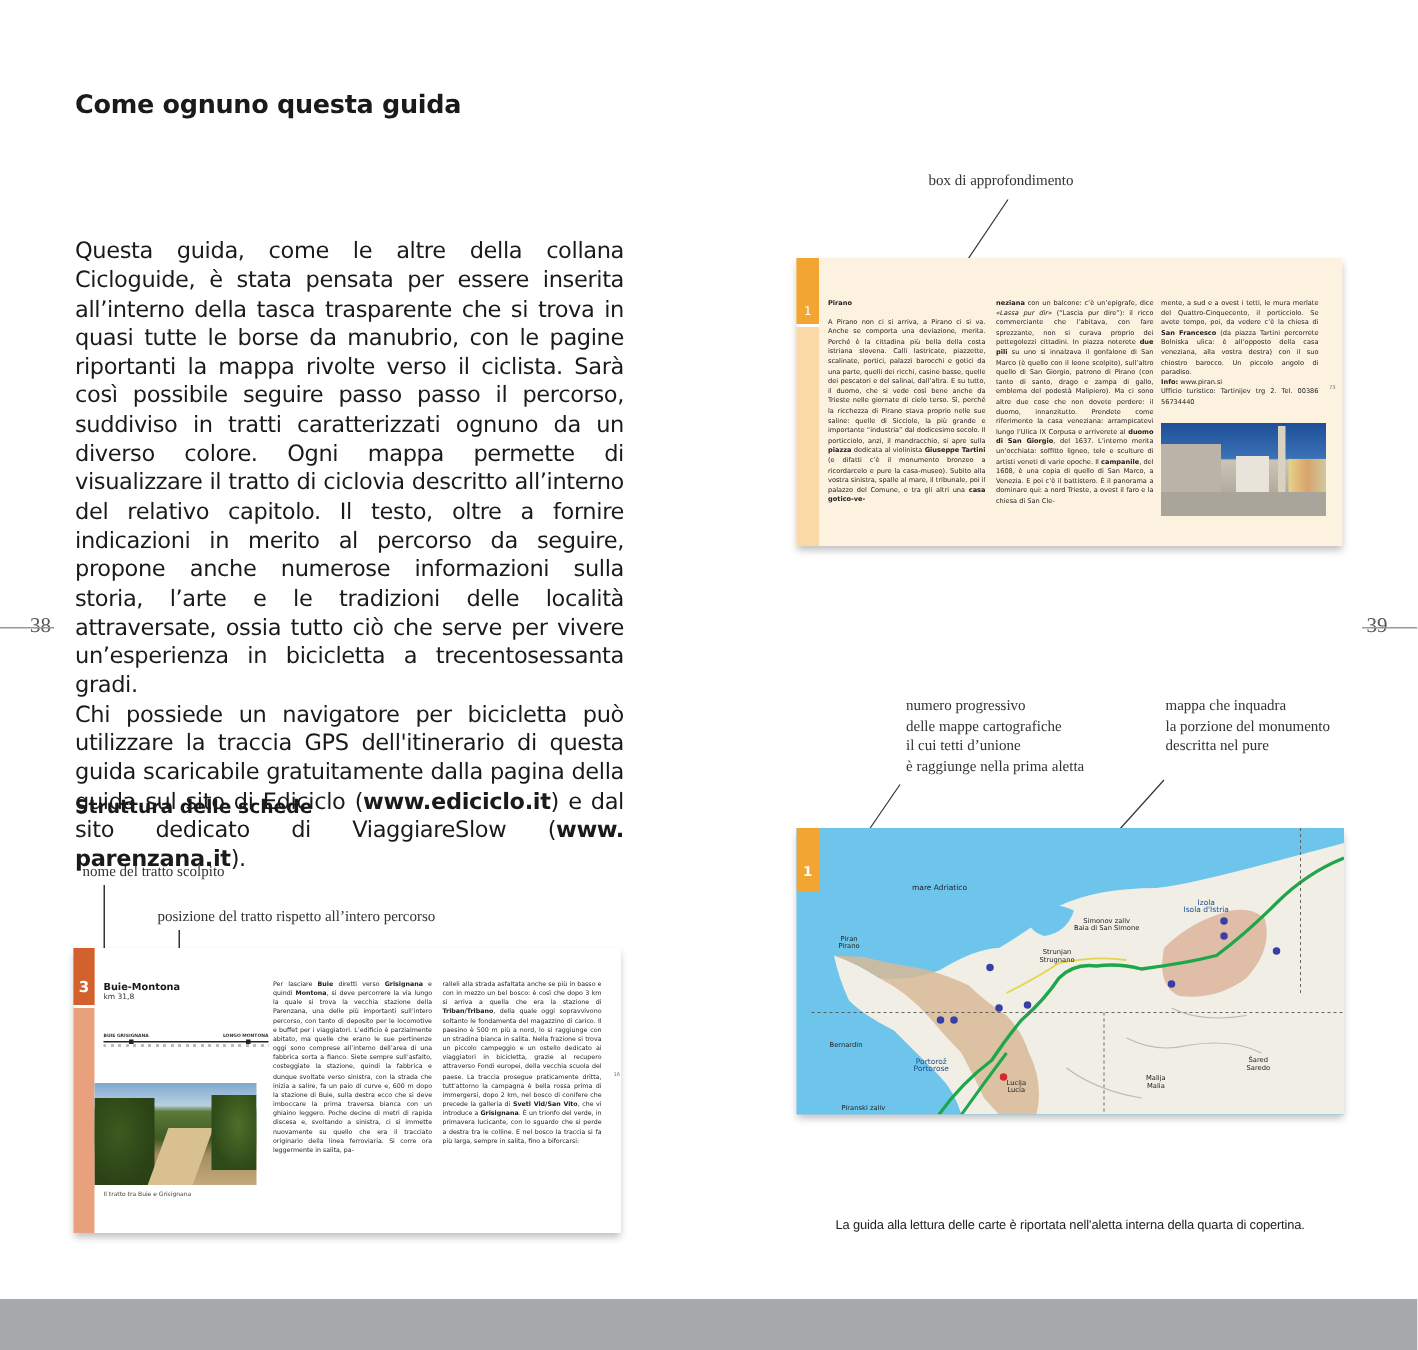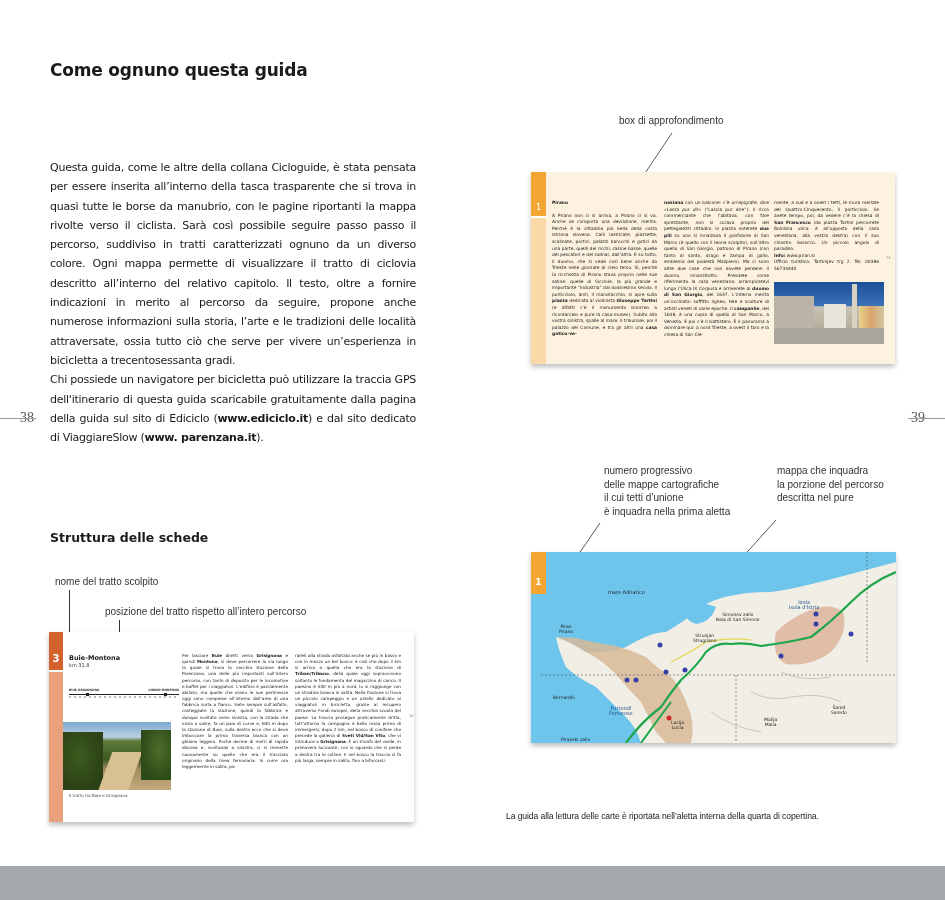--- a/index.html
+++ b/index.html
@@ -1,33 +1,33 @@
 <!DOCTYPE html>
 <html><head>
   <meta charset="utf-8">
   <style>
     * { box-sizing: border-box; margin: 0; padding: 0; }
     html, body { width: 945px; height: 900px; background: #ffffff; overflow: hidden; }
     body { position: relative; font-family: "DejaVu Sans", "Liberation Sans", sans-serif; color: #1a1a1a; }
 
     .page-title { position: absolute; left: 50px; top: 60px; font-size: 17px; font-weight: bold; letter-spacing: -0.2px; }
-    .intro { position: absolute; left: 50px; top: 158px; width: 366px; font-size: 11px; line-height: 19.3px; letter-spacing: -0.25px; text-align: justify; }
+    .intro { position: absolute; left: 50px; top: 158px; width: 366px; font-size: 15px; line-height: 19.3px; letter-spacing: -0.25px; text-align: justify; }
     .intro p { margin: 0; }
     .intro b { font-weight: bold; }
 
     .page-num { position: absolute; font-size: 14px; color: #555; font-family: Liberation Serif, serif; margin-top: 16px; }
     .page-num.left { left: 20px; top: 394px; }
     .page-num.right { left: 911px; top: 394px; }
     .page-rule { position: absolute; height: 1px; background: #9a9a9a; }
     .page-rule.left { left: 0; top: 418px; width: 36px; }
     .page-rule.right { left: 908px; top: 418px; width: 37px; }
 
     .section-title { position: absolute; left: 50px; top: 530px; font-size: 12.5px; font-weight: bold; }
 
-    .callout { position: absolute; font-size: 10px; color: #333; line-height: 13.5px; font-family: Liberation Sans, sans-serif; }
+    .callout { position: absolute; font-size: 10px; color: #333; line-height: 13.5px; font-family: Liberation Serif, serif; }
     .leader { position: absolute; background: #333; width: 1px; }
 
     
     .scheda { position: absolute; left: 49px; top: 632px; width: 365px; height: 190px; background: #fff; box-shadow: 0 3px 5px rgba(0,0,0,0.25); }
     .scheda .strip { position: absolute; left: 0; top: 0; width: 14px; height: 190px; background: #e9a07d; }
     .scheda .strip-top { position: absolute; left: 0; top: 0; width: 14px; height: 38px; background: #d2612e; color: #fff; font-size: 10px; font-weight: bold; display: flex; align-items: flex-end; justify-content: center; padding-bottom: 6px; }
     .scheda .strip-top::after { content: ""; position: absolute; left: 0; bottom: -2px; width: 14px; height: 2px; background: #fff; }
     .scheda .sec-name { position: absolute; left: 20px; top: 22px; font-size: 6.5px; font-weight: bold; }
     .scheda .sec-km { position: absolute; left: 20px; top: 30px; font-size: 5px; color: #333; }
     .profile { position: absolute; left: 20px; top: 58px; width: 110px; height: 10px; }
@@ -67,21 +67,21 @@
     .box .photo .square { position: absolute; left: 0; top: 46px; width: 110px; height: 16px; background: #a9a59b; }
 
     
     .map { position: absolute; left: 531px; top: 552px; width: 365px; height: 191px; background: #6ec5ec; box-shadow: 0 3px 5px rgba(0,0,0,0.25); overflow: hidden; }
     .map svg { position: absolute; left: 0; top: 0; }
     .map .tab { position: absolute; left: 0; top: 0; width: 15px; height: 42px; background: #f2a531; color: #fff; font-size: 9px; font-weight: bold; display: flex; align-items: flex-end; justify-content: center; padding-bottom: 7px; }
     .map .lbl { position: absolute; font-size: 4.5px; color: #222; line-height: 5px; text-align: center; }
     .map .lbl.blue { color: #1a4f8a; font-size: 5px; }
     .map .lbl.sea { color: #223; font-size: 5px; }
 
-    .caption { position: absolute; left: 506px; top: 811px; font-size: 8.6px; color: #222; font-family: "Liberation Sans", sans-serif; letter-spacing: -0.1px; }
+    .caption { position: absolute; left: 557px; top: 811px; font-size: 8.6px; color: #222; font-family: "Liberation Sans", sans-serif; letter-spacing: -0.1px; }
     .footer-band { position: absolute; left: 0; top: 866px; width: 945px; height: 34px; background: #a5a9ab; }
   </style>
 </head>
 <body>
 
 <h1 class="page-title">Come ognuno questa guida</h1>
 
 <div class="intro">
   <p>Questa guida, come le altre della collana Cicloguide, è stata pensata per essere inserita all’interno della tasca trasparente che si trova in quasi tutte le borse da manubrio, con le pagine riportanti la mappa rivolte verso il ciclista. Sarà così possibile seguire passo passo il percorso, suddiviso in tratti caratterizzati ognuno da un diverso colore. Ogni mappa permette di visualizzare il tratto di ciclovia descritto all’interno del relativo capitolo. Il testo, oltre a fornire indicazioni in merito al percorso da seguire, propone anche numerose informazioni sulla storia, l’arte e le tradizioni delle località attraversate, ossia tutto ciò che serve per vivere un’esperienza in bicicletta a trecentosessanta gradi.</p>
   <p><span>Chi possiede un navigatore per bicicletta può utilizzare la traccia GPS dell'itinerario di questa guida scaricabile gratuitamente dalla pagina della guida sul sito di Ediciclo (</span><b>www.ediciclo.it</b><span>) e dal sito dedicato di ViaggiareSlow (</span><b>www. parenzana.it</b><span>).</span></p>
@@ -150,25 +150,25 @@
     <div class="tower"></div>
     <div class="bld3"></div>
     <div class="square"></div>
   </div>
 </div>
 
 <div class="callout" style="left:604px; top:464px;">
   <div>numero progressivo</div>
   <div>delle mappe cartografiche</div>
   <div>il cui tetti d’unione</div>
-  <div>è inquadra nella prima aletta</div>
+  <div>è raggiunge nella prima aletta</div>
 </div>
 <div class="callout" style="left:777px; top:464px;">
   <div>mappa che inquadra</div>
-  <div>la porzione del percorso</div>
+  <div>la porzione del monumento</div>
   <div>descritta nel pure</div>
 </div>
 
 <div class="map">
   <svg width="365" height="191" viewBox="0 0 365 191">
     <path d="M25,85 Q40,90 55,100 Q75,102 95,95 Q120,80 135,80 Q160,65 175,52 Q200,40 240,40 Q255,38 268,35 Q290,30 320,22 L365,10 L365,191 L110,191 Q105,175 95,165 Q80,150 65,135 Q45,125 35,115 Q28,100 25,85 Z" fill="#f1eee6"></path>
     <path d="M25,85 Q40,90 55,100 Q75,110 90,128 Q100,140 110,150 Q118,165 125,180 L135,191 L160,191 Q165,170 155,150 Q150,135 140,125 Q125,115 115,105 Q100,98 85,94 Q60,90 45,86 Z" fill="#d8b896" opacity="0.85"></path>
     <path d="M245,80 Q260,65 280,58 Q300,50 312,60 Q318,80 300,100 Q280 115 255,112 Q240,105 245,80 Z" fill="#d8a88a" opacity="0.7"></path>
     <path d="M155,55 Q170,48 185,55 Q180,70 165,72 Q152,68 155,55 Z" fill="#6ec5ec"></path>
     <path d="M95,191 Q110,170 130,155 Q140,140 150,128 Q165,115 175,100 Q185,90 200,92 Q215,90 230,94 Q260,90 280,85 Q300,70 320,50 Q340,30 365,20" fill="none" stroke="#1ea64a" stroke-width="2.2"></path>

